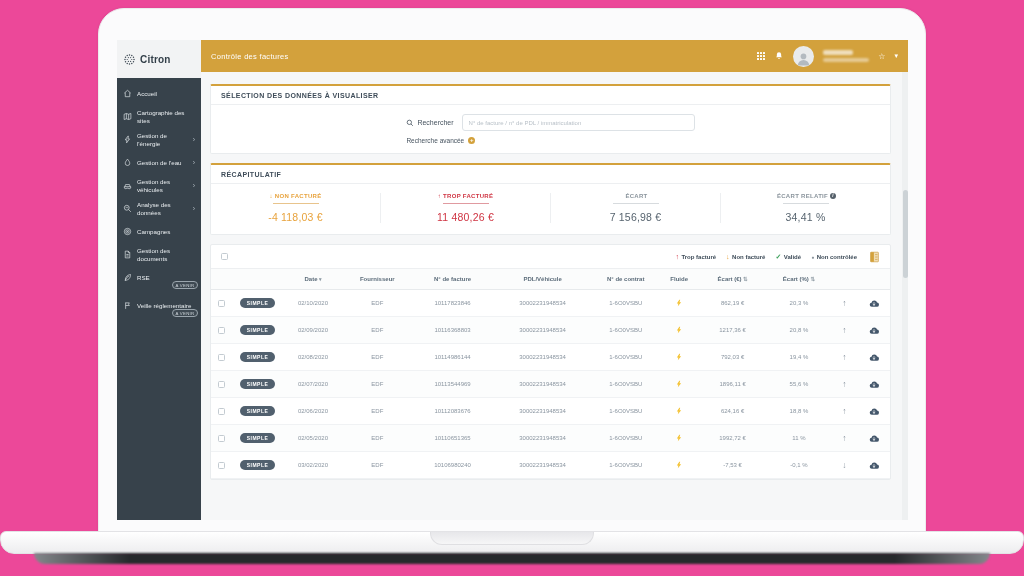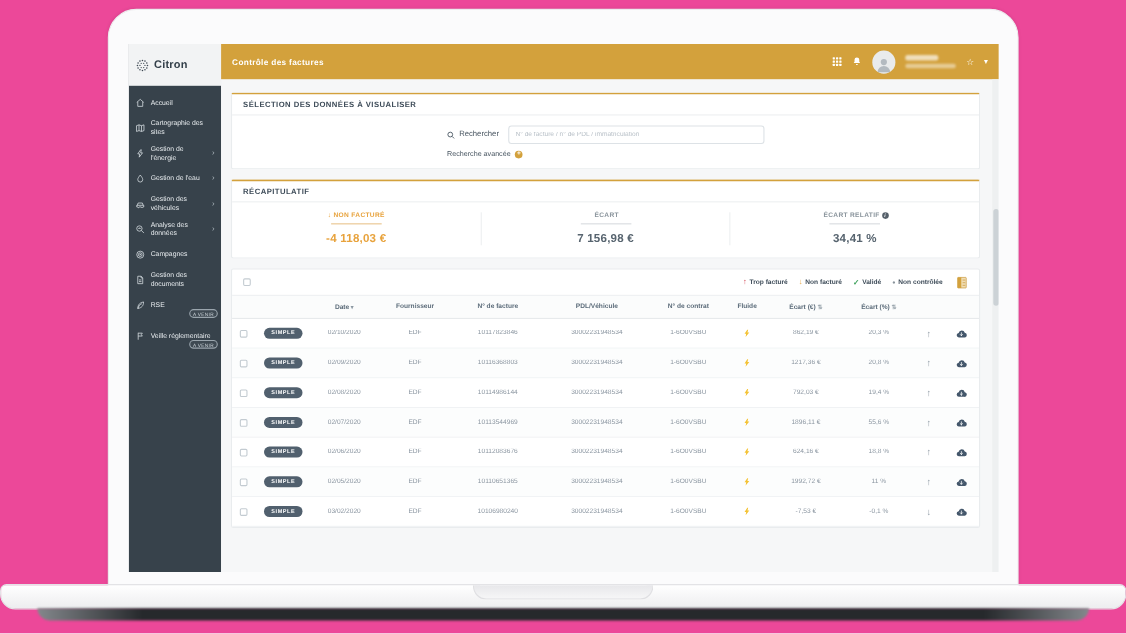--- a/index.html
+++ b/index.html
@@ -36,21 +36,21 @@
   .side-item.expandable .side-caret { display:block; }
   .side-badge { display:none; position:absolute; right:3px; bottom:0px; font-size:4.3px;
                 border:0.5px solid #9aa5ad; color:#ccd4d9; border-radius:4px; padding:.5px 2.5px;
                 letter-spacing:.3px; background:rgba(255,255,255,.04); }
   .side-item.has-badge .side-badge { display:block; }
   .side-item.has-badge { margin-bottom:5px; }
 
   
   .main { flex:1; display:flex; flex-direction:column; background:#f6f7f8; position:relative; min-width:0; }
   .topbar { height:32px; background:#d3a13c; display:flex; align-items:center; padding:0 10px; flex-shrink:0; }
-  .topbar-title { font-size:7.5px; font-weight:bold; color:#fff; letter-spacing:.3px; }
+  .topbar-title { font-size:7.5px; font-weight:normal; color:#fff; letter-spacing:.3px; }
   .topbar-right { margin-left:auto; display:flex; align-items:center; gap:9px; }
   .grid-icon { display:grid; grid-template-columns:repeat(3,2px); grid-template-rows:repeat(3,2px);
                gap:1px; cursor:pointer; }
   .grid-icon span { background:#fff; border-radius:.5px; }
   .bell-icon svg { width:10px; height:10px; display:block; cursor:pointer; }
   .avatar { width:21px; height:21px; border-radius:50%; background:#e9ebec; overflow:hidden;
             display:flex; align-items:flex-end; justify-content:center; }
   .avatar svg { width:17px; height:17px; }
   .user-meta { display:flex; flex-direction:column; gap:2.5px; }
   .redact { background:rgba(255,255,255,.65); border-radius:2px; filter:blur(1.1px); }
@@ -79,21 +79,21 @@
   .advanced-row { display:flex; align-items:center; gap:4px; font-size:6.5px; color:#46535f; cursor:pointer; }
   .plus-circle { width:7px; height:7px; border-radius:50%; background:#d3a13c; color:#fff;
                  font-size:6px; line-height:7px; text-align:center; font-weight:bold; }
 
   
   .stats { display:flex; padding:9px 0 11px; }
   .stat { flex:1; text-align:center; border-left:1px solid #edeff1; }
   .stat:first-child { border-left:none; }
   .stat-label { font-size:6px; letter-spacing:.3px; display:flex; justify-content:center; align-items:center; gap:2px; font-weight:bold; }
   .stat-rule { width:46px; height:1px; margin:4px auto 7px; background:#d7dbde; }
-  .stat-value { font-size:10.5px; font-weight:bold; letter-spacing:.2px; }
+  .stat-value { font-size:10.5px; font-weight:normal; letter-spacing:.2px; }
   .tone-orange { color:#e8a33d; }
   .tone-red { color:#cf3442; }
   .tone-green { color:#3ea15c; }
   .tone-gray { color:#8a949c; }
   .tone-neutral { color:#57646f; }
   .stat.t-orange .stat-rule { background:#e8c48c; }
   .stat.t-red .stat-rule { background:#e09aa0; }
   .info-dot { width:6px; height:6px; border-radius:50%; background:#55606a; color:#fff;
               font-size:4.5px; line-height:6px; text-align:center; font-style:italic; font-weight:bold; }
 
@@ -346,20 +346,28 @@
           <div class="stats">
   <div class="stat t-orange">
     <div class="stat-label tone-orange">
                   <span class="stat-trend">↓</span>
                   <span class="stat-label-text">NON FACTURÉ</span>
                 </div>
     <div class="stat-rule"></div>
     <div class="stat-value tone-orange">-4 118,03 €</div>
   </div>
 
+  <div class="stat t-red">
+    <div class="stat-label tone-red">
+                  <span class="stat-trend">↑</span>
+                  <span class="stat-label-text">TROP FACTURÉ</span>
+                </div>
+    <div class="stat-rule"></div>
+    <div class="stat-value tone-red">11 480,26 €</div>
+  </div>
 
   <div class="stat t-neutral">
     <div class="stat-label tone-gray">
                   <span class="stat-trend"></span>
                   <span class="stat-label-text">ÉCART</span>
                 </div>
     <div class="stat-rule"></div>
     <div class="stat-value tone-neutral">7 156,98 €</div>
   </div>
 

